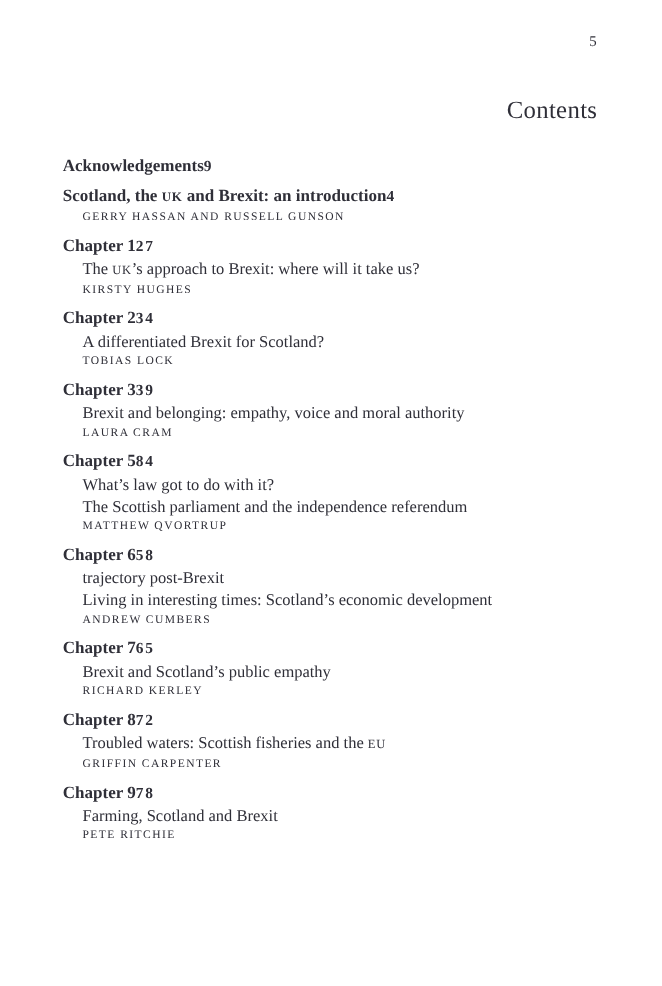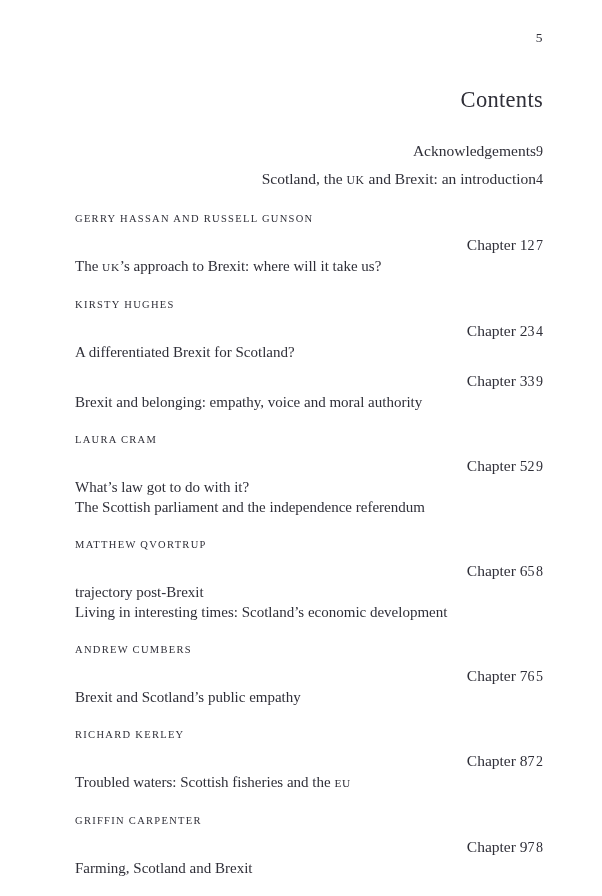--- a/index.html
+++ b/index.html
@@ -42,42 +42,43 @@
     margin-top: 0;
   }
   .entry.front {
     margin-top: 6px;
   }
   .entry:first-child.front {
     margin-top: 0;
   }
   .entry-head {
     display: flex;
-    justify-content: flex-end;
+    justify-content: flex-start;
     align-items: baseline;
+    font-weight: bold;
   }
   .head-label {
     font-size: 15.5px;
     line-height: 21px;
   }
   .page-num {
     font-size: 14px;
     line-height: 21px;
     letter-spacing: 1.5px;
     margin-right: -1.5px;
     white-space: nowrap;
   }
   .sub {
     margin-left: 18px;
     font-size: 15px;
     line-height: 20px;
   }
   .authors {
     margin-left: 18px;
-    margin-top: 20px;
+    margin-top: 0;
     font-size: 10.5px;
     line-height: 15px;
     letter-spacing: 1.3px;
   }
   .sc {
     font-size: 0.76em;
     letter-spacing: 0.6px;
   }
 </style>
 </head>
@@ -110,36 +111,37 @@
   <div class="sub"><span>The </span><span class="sc">UK</span><span>’s approach to Brexit: where will it take us?</span></div>
         <div class="authors">KIRSTY HUGHES</div>
       </div>
 
   <div class="entry chapter">
     <div class="entry-head">
       <span class="head-label"><span>Chapter 2</span></span>
       <span class="page-num">34</span>
     </div>
   <div class="sub"><span>A differentiated Brexit for Scotland?</span></div>
+        <div class="authors">TOBIAS LOCK</div>
       </div>
 
   <div class="entry chapter">
     <div class="entry-head">
       <span class="head-label"><span>Chapter 3</span></span>
       <span class="page-num">39</span>
     </div>
   <div class="sub"><span>Brexit and belonging: empathy, voice and moral authority</span></div>
         <div class="authors">LAURA CRAM</div>
       </div>
 
 
   <div class="entry chapter">
     <div class="entry-head">
       <span class="head-label"><span>Chapter 5</span></span>
-      <span class="page-num">29</span>
+      <span class="page-num">84</span>
     </div>
   <div class="sub"><span>What’s law got to do with it?</span></div>
         <div class="sub"><span>The Scottish parliament and the independence referendum</span></div>
         <div class="authors">MATTHEW QVORTRUP</div>
       </div>
 
   <div class="entry chapter">
     <div class="entry-head">
       <span class="head-label"><span>Chapter 6</span></span>
       <span class="page-num">58</span>

